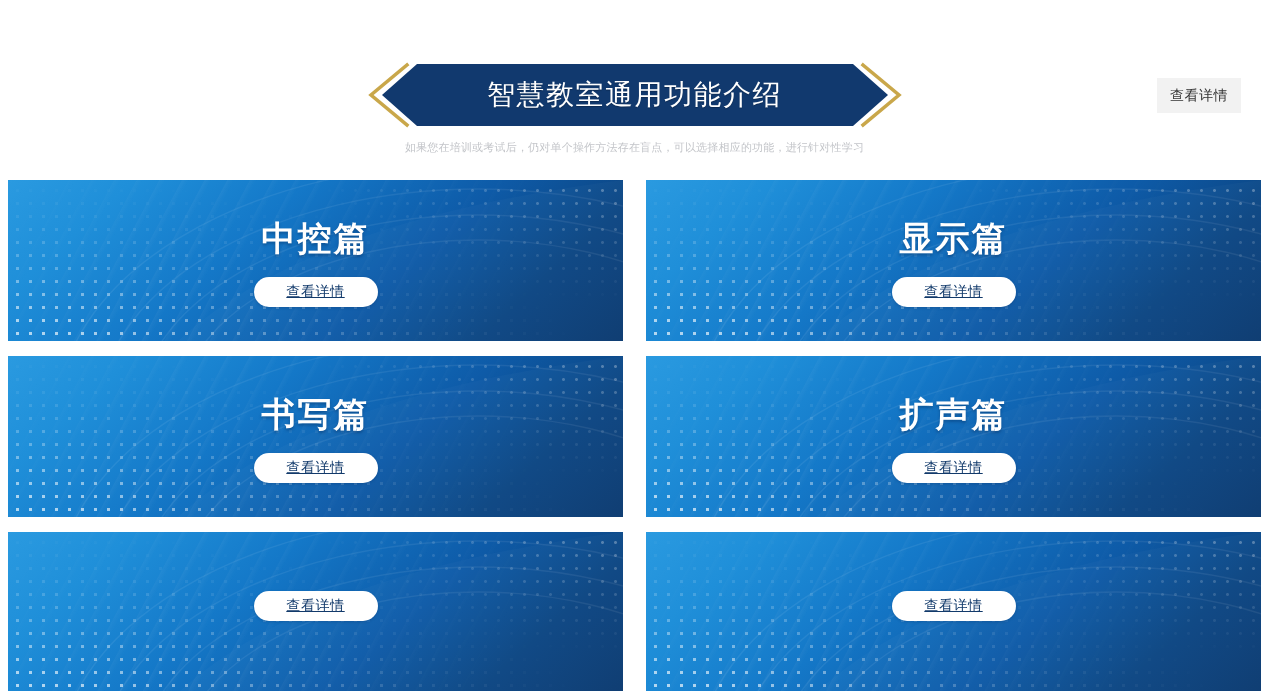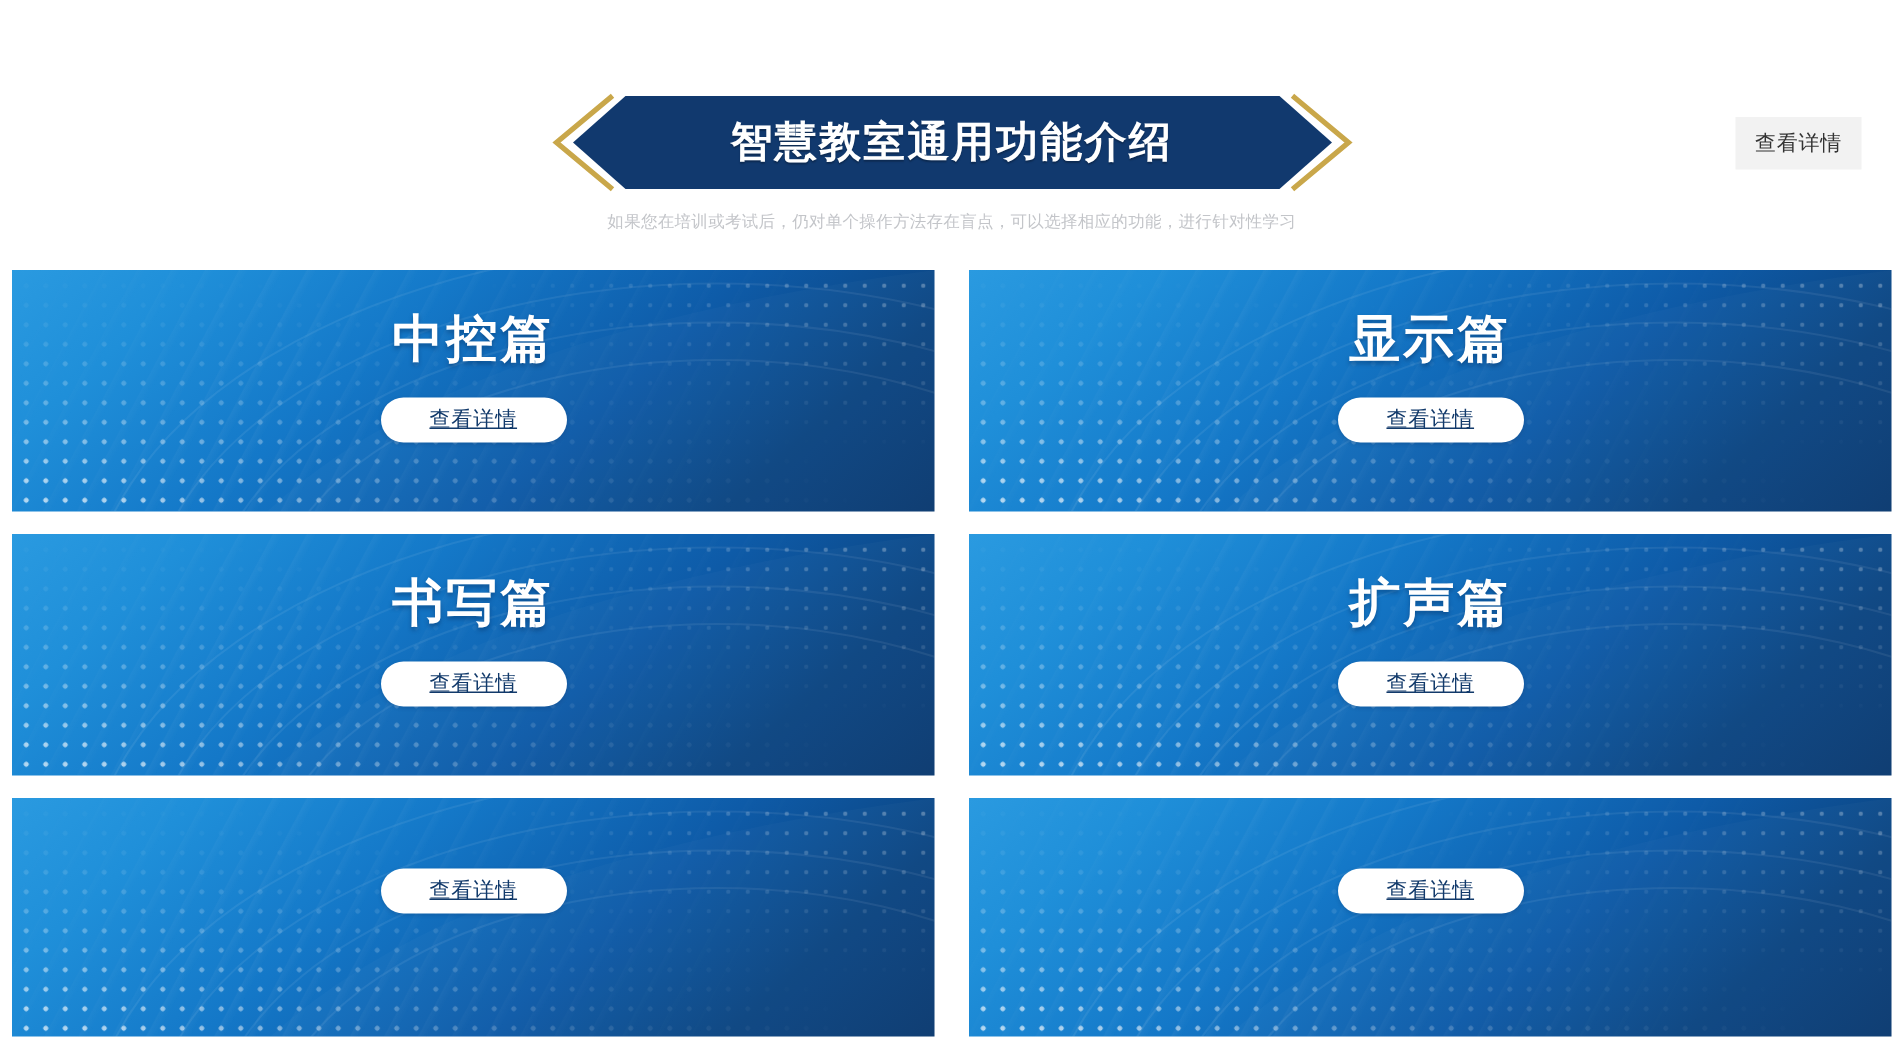--- a/index.html
+++ b/index.html
@@ -71,21 +71,21 @@
     top: 0;
     width: 548px;
     height: 66px;
   }
 
   .banner-title {
     position: relative;
     z-index: 3;
     color: #ffffff;
     font-size: 28px;
-    font-weight: bold;
+    font-weight: normal;
     letter-spacing: 1.5px;
     white-space: nowrap;
     text-shadow: 0 1px 1px rgba(0,0,0,0.25);
   }
 
   .subtitle {
     position: absolute;
     left: 0;
     right: 0;
     top: 140px;
@@ -199,21 +199,21 @@
 
   .card-inner {
     position: relative;
     z-index: 5;
     width: 100%;
     height: 100%;
     display: flex;
     flex-direction: column;
     align-items: center;
     justify-content: flex-start;
-    padding-top: 27px;
+    padding-top: 39px;
   }
 
   .card-title {
     color: #ffffff;
     font-size: 34px;
     font-weight: bold;
     letter-spacing: 2px;
     line-height: 1.12;
     text-shadow: 0 2px 3px rgba(0,30,70,0.35);
     white-space: nowrap;

